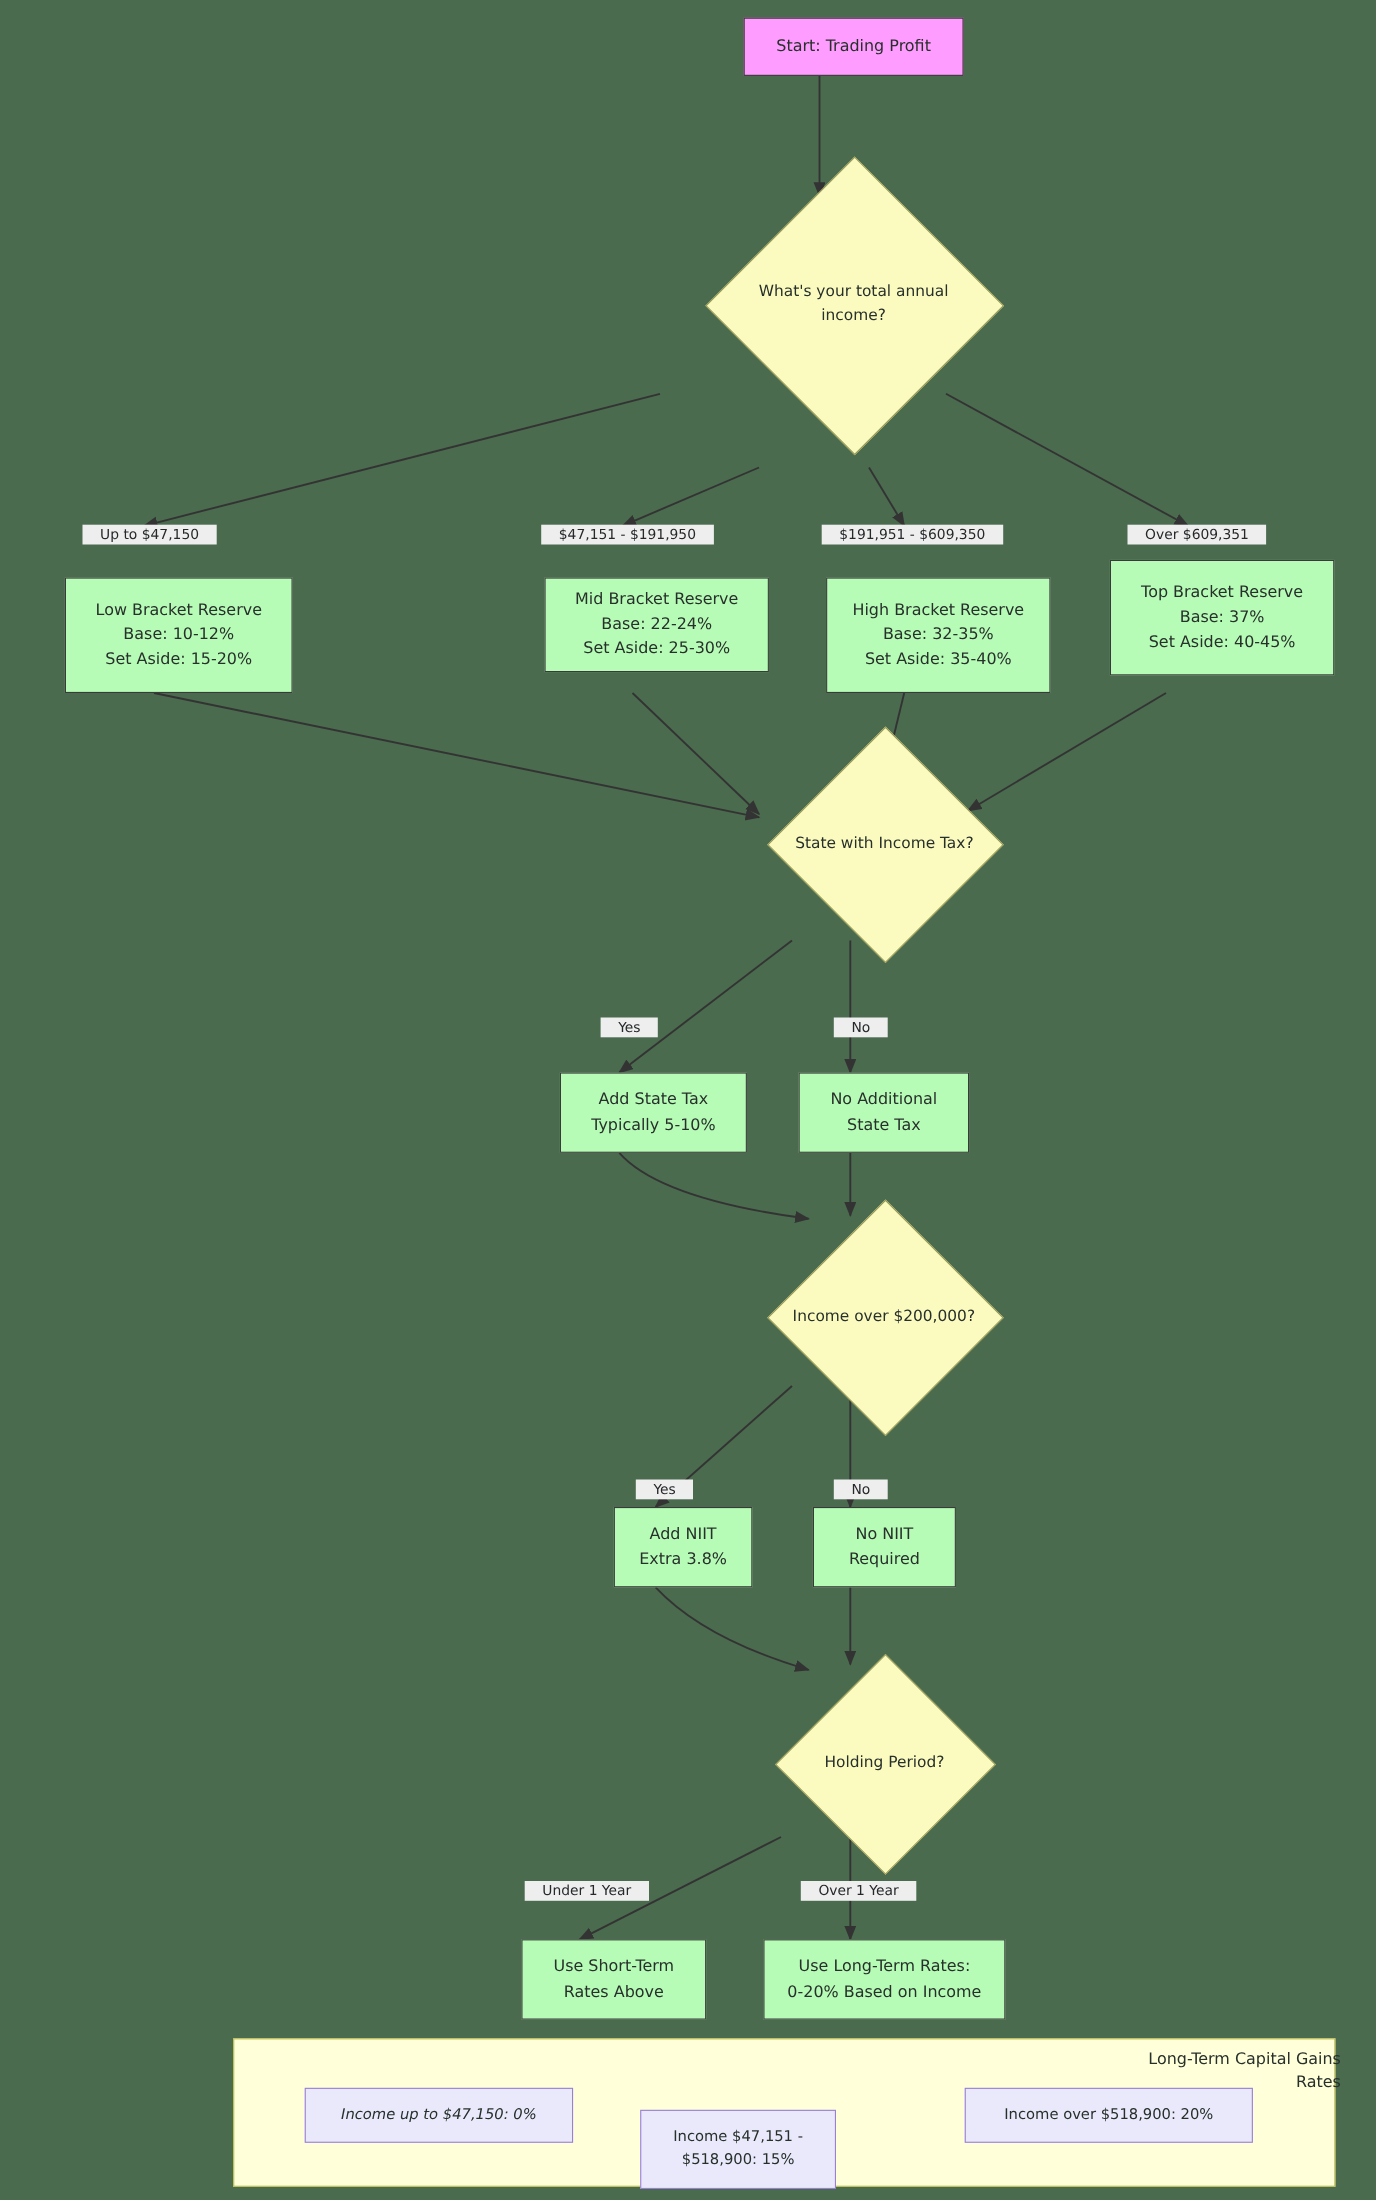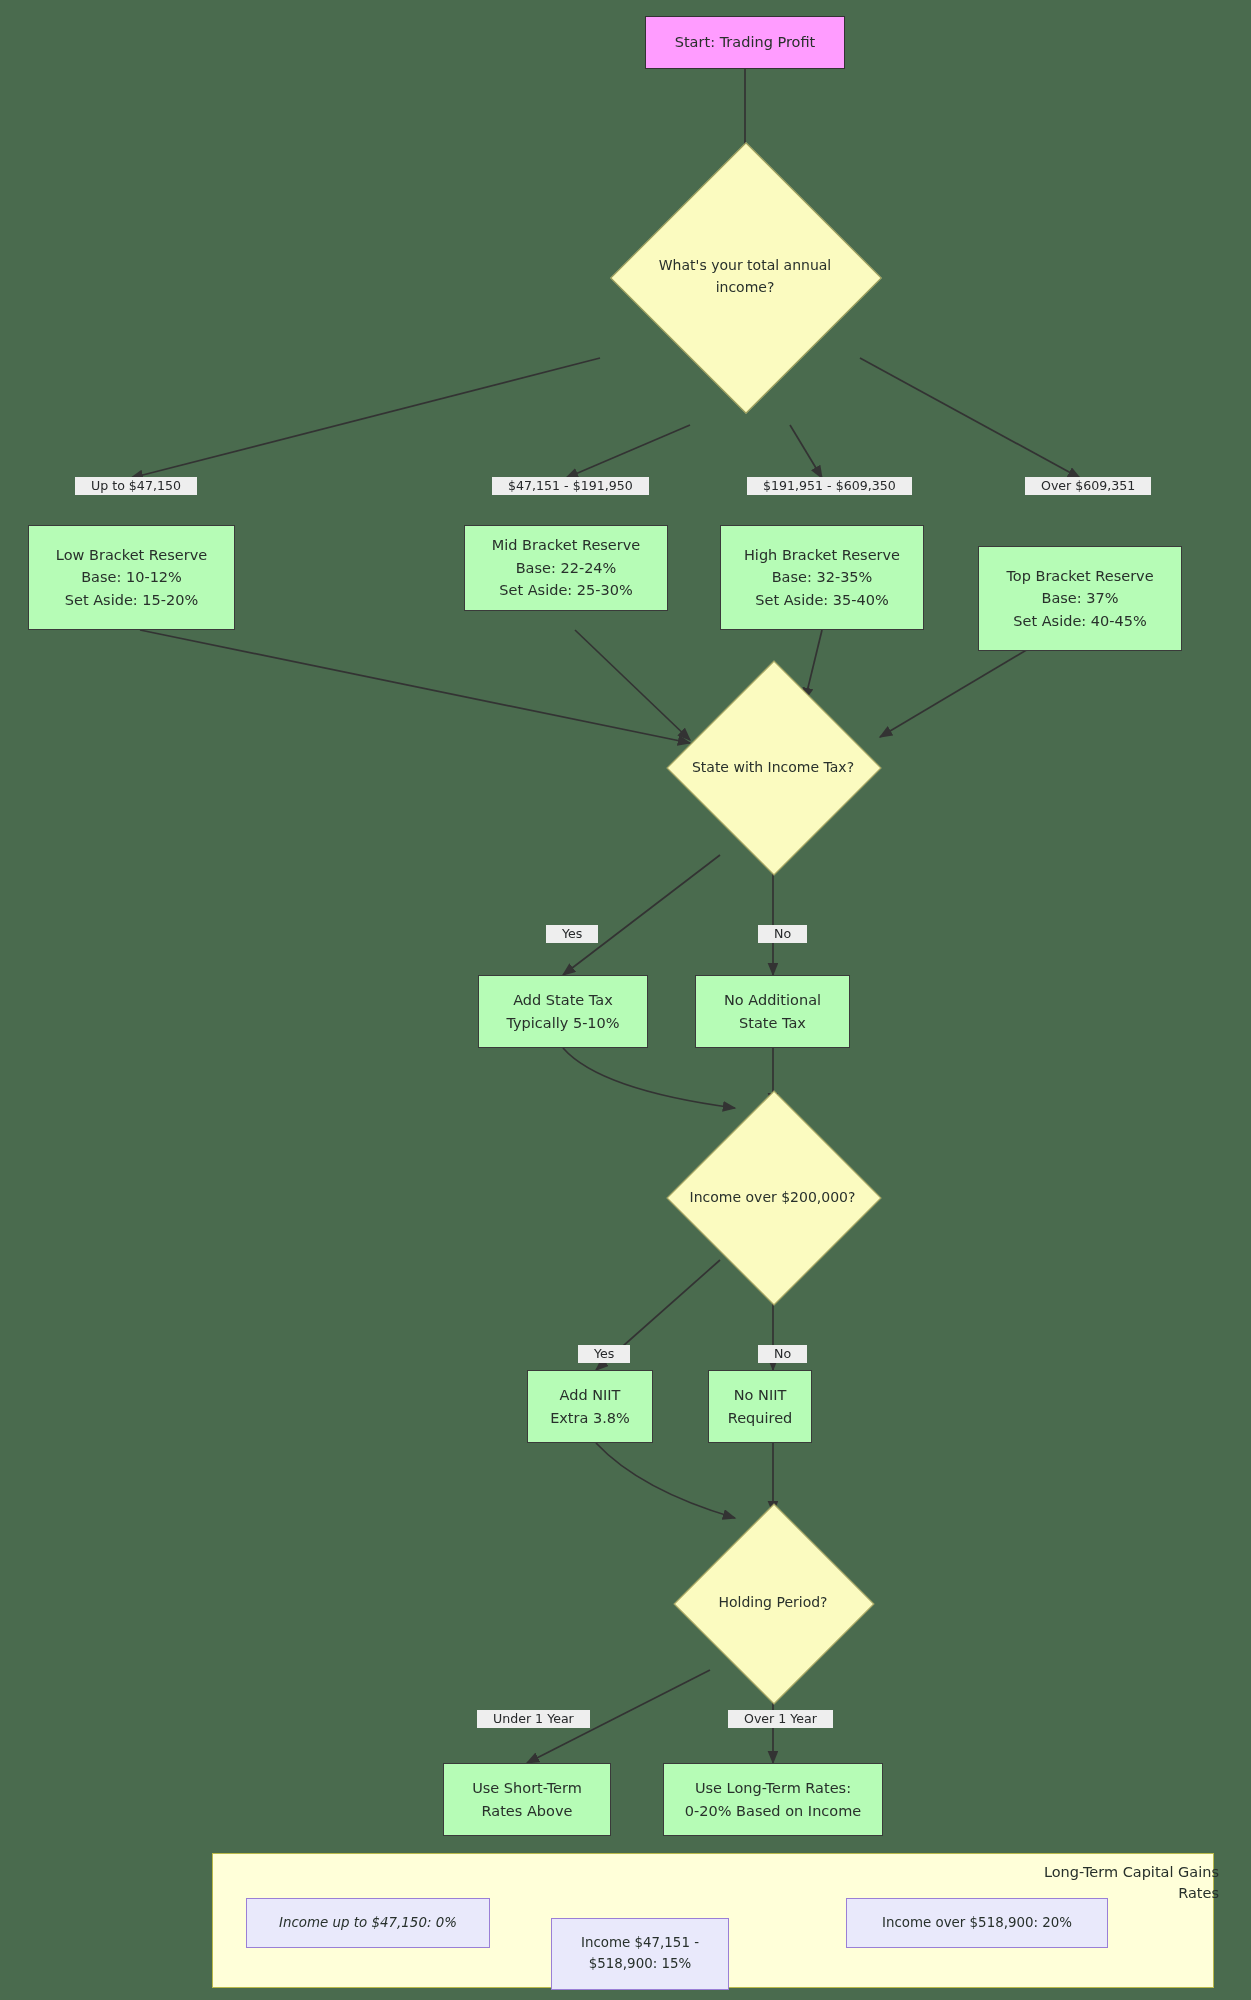--- a/index.html
+++ b/index.html
@@ -7,21 +7,21 @@
     width:1251px;height:2000px;
     background:#4a6b4e;
     font-family:"DejaVu Sans","Liberation Sans",sans-serif;
     position:relative;
     overflow:hidden;
   }
   #canvas{position:absolute;inset:0;width:1251px;height:2000px;}
   svg.edges{position:absolute;left:0;top:0;width:1251px;height:2000px;pointer-events:none;}
 
   .node{position:absolute;box-sizing:border-box;display:flex;align-items:center;justify-content:center;
-        text-align:center;color:#28302b;line-height:1.55;}
+        text-align:center;color:#28302b;line-height:1.55;margin-left:31px;}
 
   
   .n-start{background:#ff9cff;border:1.4px solid #333;font-size:14.5px;}
 
   
   .n-proc{background:#b6fcb6;border:1.6px solid #3a3a3a;font-size:14.5px;}
 
   
   .n-dec{background:transparent;border:none;font-size:14px;}
   .n-dec .dia{position:absolute;left:0;top:0;width:100%;height:100%;
@@ -107,21 +107,21 @@
     <span>Base: 22-24%</span>
     <span>Set Aside: 25-30%</span>
   </div>
 
   <div class="node n-proc" style="left:720px;top:525px;width:204px;height:105px;flex-direction:column;">
     <span>High Bracket Reserve</span>
     <span>Base: 32-35%</span>
     <span>Set Aside: 35-40%</span>
   </div>
 
-  <div class="node n-proc" style="left:978px;top:546px;width:204px;height:105px;flex-direction:column;">
+  <div class="node n-proc" style="left:978px;top:509px;width:204px;height:105px;flex-direction:column;">
     <span>Top Bracket Reserve</span>
     <span>Base: 37%</span>
     <span>Set Aside: 40-45%</span>
   </div>
 
   <div class="node n-dec" style="left:668px;top:680px;width:210px;height:175px;">
     <div class="dia" style="width:150px;height:150px;left:30px;top:12px;"></div>
     <div class="dtext">
       <span>State with Income Tax?</span>
     </div>
@@ -148,21 +148,21 @@
   </div>
 
   <div class="elabel" style="left:578px;top:1345px;">Yes</div>
   <div class="elabel" style="left:758px;top:1345px;">No</div>
 
   <div class="node n-proc" style="left:527px;top:1370px;width:126px;height:73px;flex-direction:column;">
     <span>Add NIIT</span>
     <span>Extra 3.8%</span>
   </div>
 
-  <div class="node n-proc" style="left:708px;top:1370px;width:104px;height:73px;flex-direction:column;">
+  <div class="node n-proc" style="left:708px;top:1370px;width:130px;height:73px;flex-direction:column;">
     <span>No NIIT</span>
     <span>Required</span>
   </div>
 
   <div class="node n-dec" style="left:688px;top:1518px;width:170px;height:170px;">
     <div class="dia" style="width:140px;height:140px;left:15px;top:15px;"></div>
     <div class="dtext">
       <span>Holding Period?</span>
     </div>
   </div>

